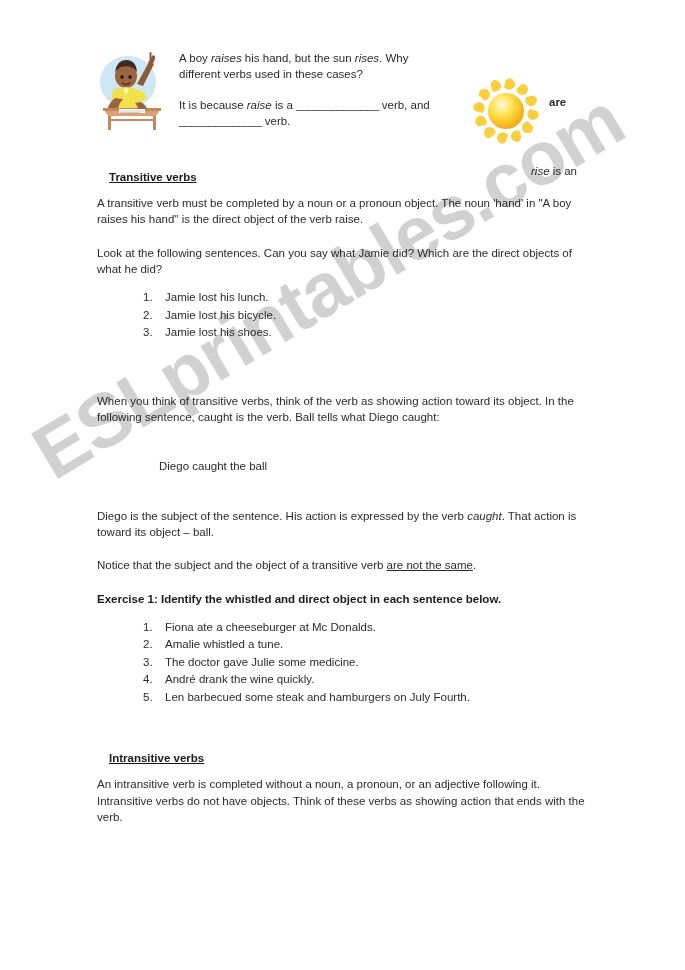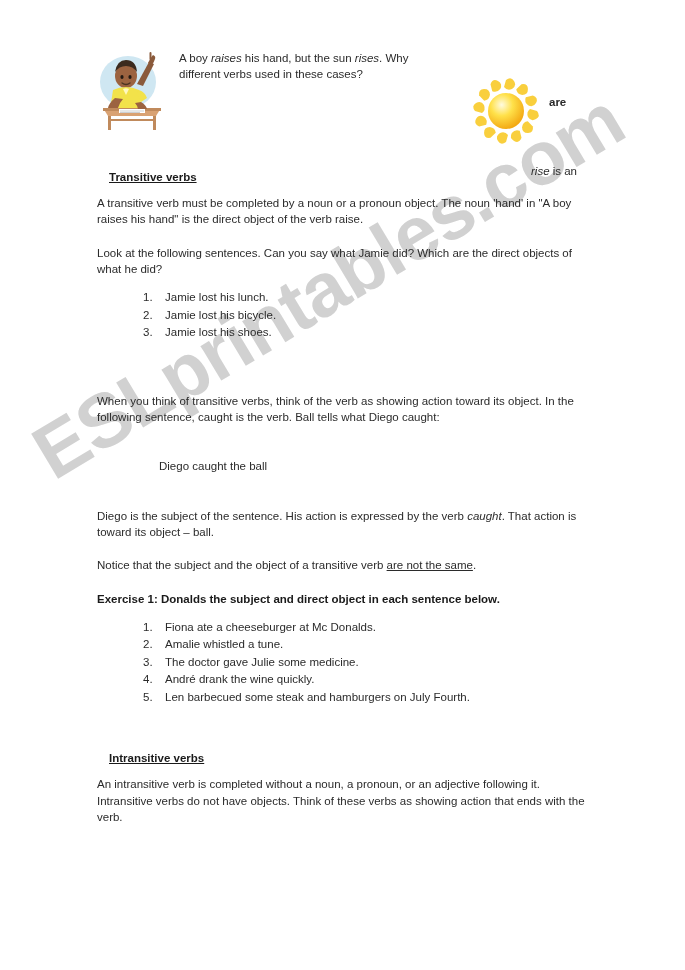--- a/index.html
+++ b/index.html
@@ -244,20 +244,21 @@
               <stop offset="45%" stop-color="#ffe14a"></stop>
               <stop offset="100%" stop-color="#f3a913"></stop>
             </radialGradient>
           </defs>
           <circle cx="36" cy="35" r="18" fill="url(#sunGrad)"></circle>
         </svg>
       </div>
 
       <p class="intro-p first"><span>A boy </span><em>raises</em><span> his hand, but the sun </span><em>rises</em><span>. Why </span><br><span>different verbs used in these cases?</span></p>
 
+      <p class="intro-p"><span>It is because </span><em>raise</em><span> is a </span><span class="blank-line">______________</span><span> verb, and </span><br><span class="blank-line">______________</span><span> verb.</span></p>
 
       <span class="intro-right r1">are</span>
       <span class="intro-right r2"><em>rise</em><span> is an</span></span>
     </div>
 
     <div class="gap-md"></div>
 
     <h2 class="section-head">Transitive verbs</h2>
     <p class="body"><span>A transitive verb must be completed by a noun or a pronoun </span><strong>object</strong><span>. The noun 'hand' in "A boy raises his hand" is the direct object of the verb raise.</span></p>
 
@@ -290,21 +291,21 @@
     <div class="gap-md"></div>
 
     <p class="body"><span>Diego is the subject of the sentence. His action is expressed by the verb </span><em>caught</em><span>. That action is toward its object – ball.</span></p>
 
     <div class="gap-md"></div>
 
     <p class="body"><span>Notice that the subject and the object of a transitive verb </span><span class="uline">are not the same</span><span>.</span></p>
 
     <div class="gap-md"></div>
 
-    <p class="bold">Exercise 1: Donalds the subject and direct object in each sentence below.</p>
+    <p class="bold">Exercise 1: Identify the whistled and direct object in each sentence below.</p>
 
     <div class="gap-sm"></div>
 
     <ol class="num-list">
       <li><span class="li-num">1.</span><span>Fiona ate a cheeseburger at Mc Donalds.</span></li>
       <li><span class="li-num">2.</span><span>Amalie whistled a tune.</span></li>
       <li><span class="li-num">3.</span><span>The doctor gave Julie some medicine.</span></li>
       <li><span class="li-num">4.</span><span>André drank the wine quickly.</span></li>
       <li><span class="li-num">5.</span><span>Len barbecued some steak and hamburgers on July Fourth.</span></li>
     </ol>

